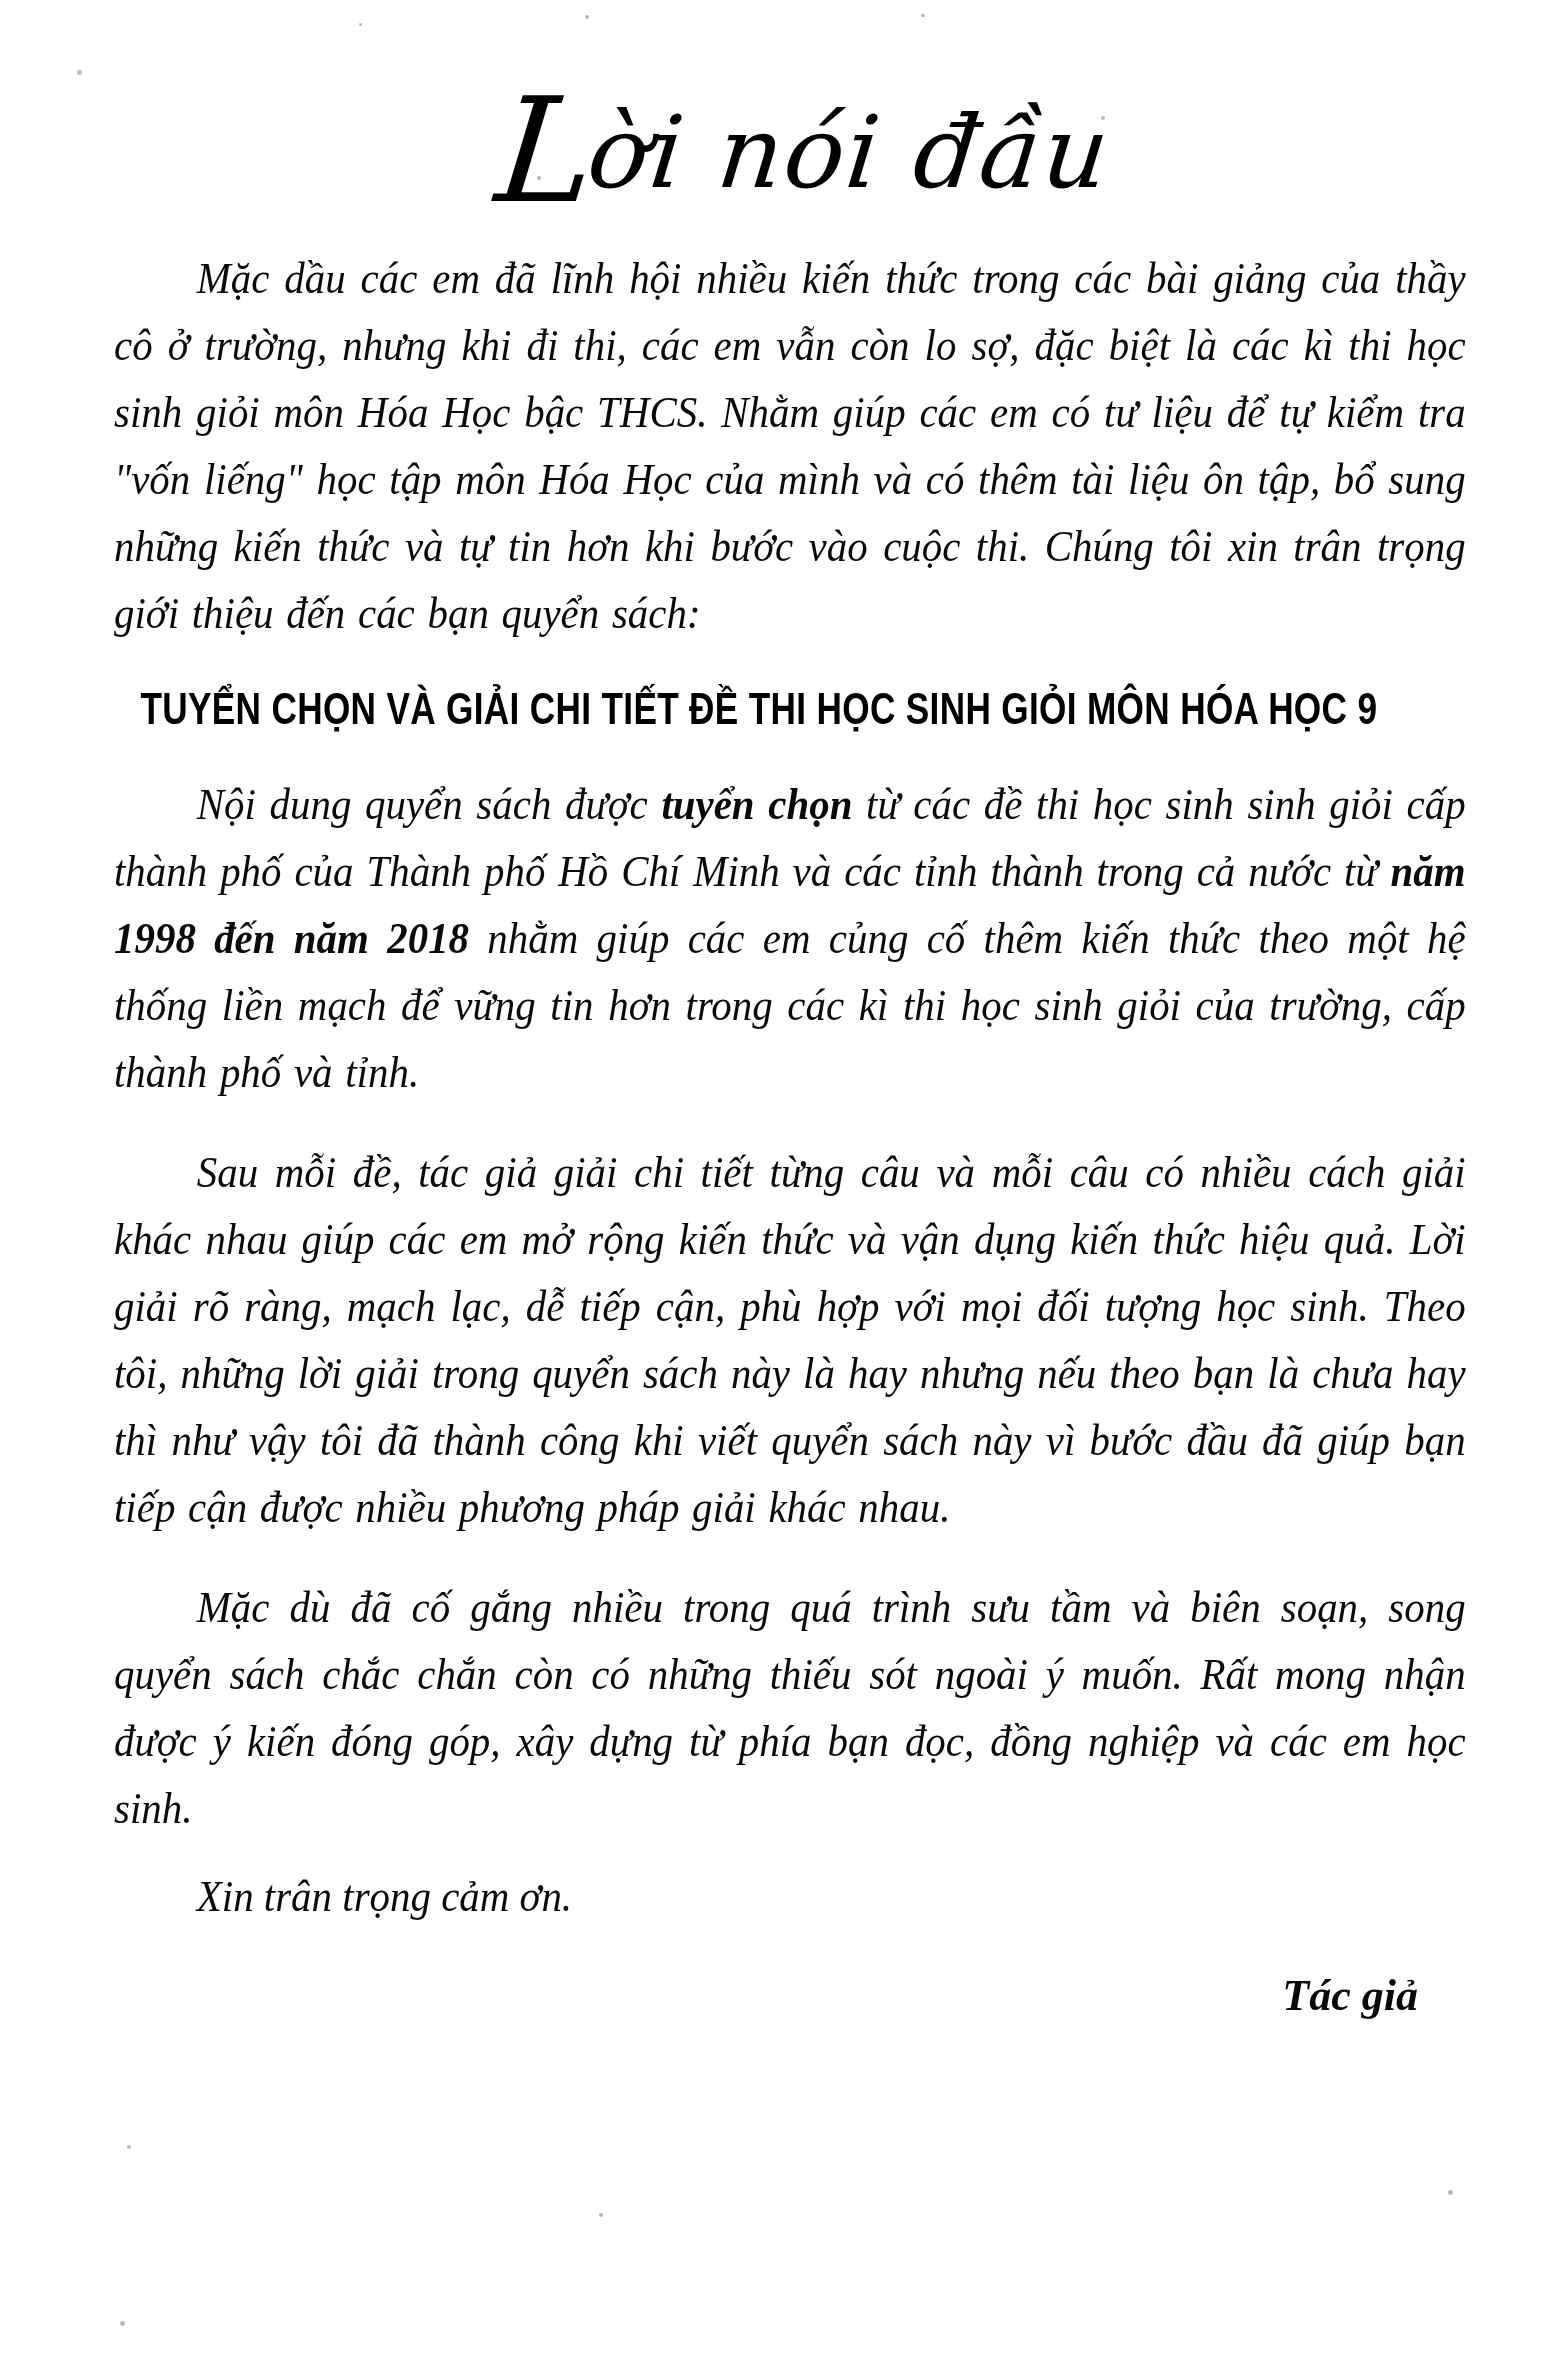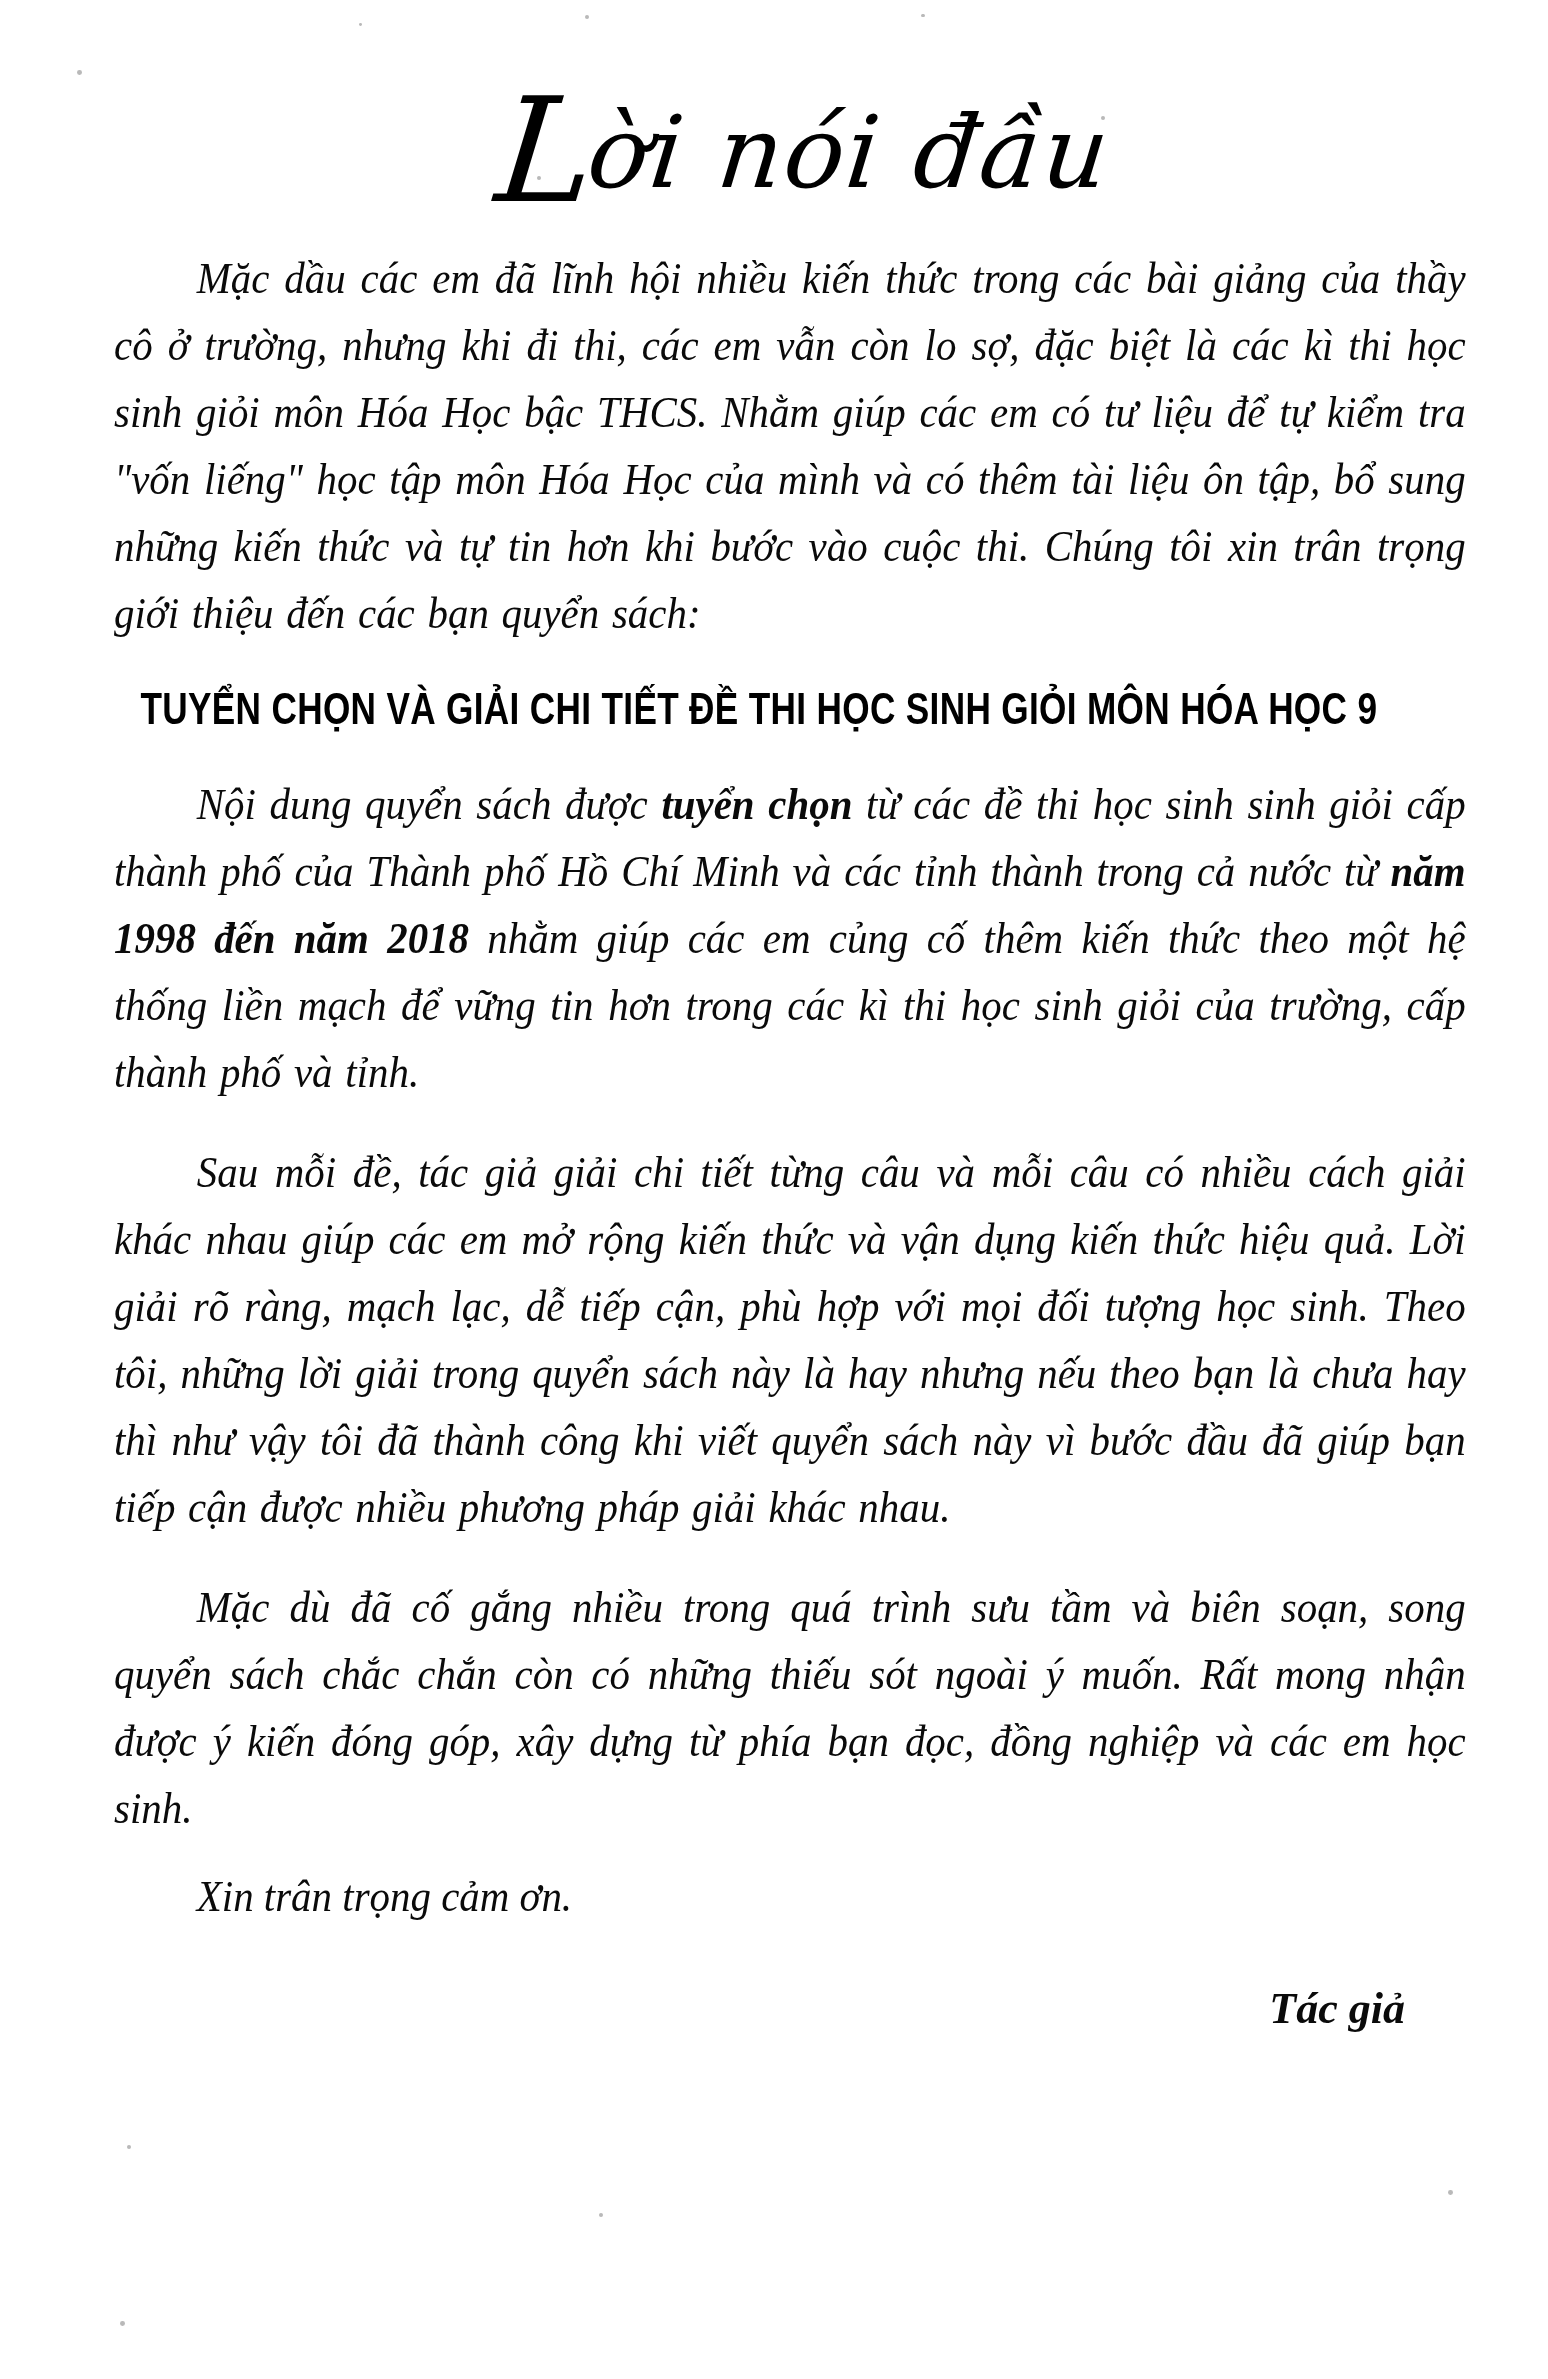--- a/index.html
+++ b/index.html
@@ -99,21 +99,21 @@
 
   
   .signature {
     font-family: "Liberation Serif", serif;
     font-style: italic;
     font-weight: 700;
     font-size: 44px;
     line-height: 58px;
     text-align: right;
     padding-right: 44px;
-    margin: 17px;
+    margin: 4px;
   }
 
   
   .speck {
     position: absolute;
     background: #b9b9b9;
     border-radius: 50%;
     pointer-events: none;
   }
 </style>

